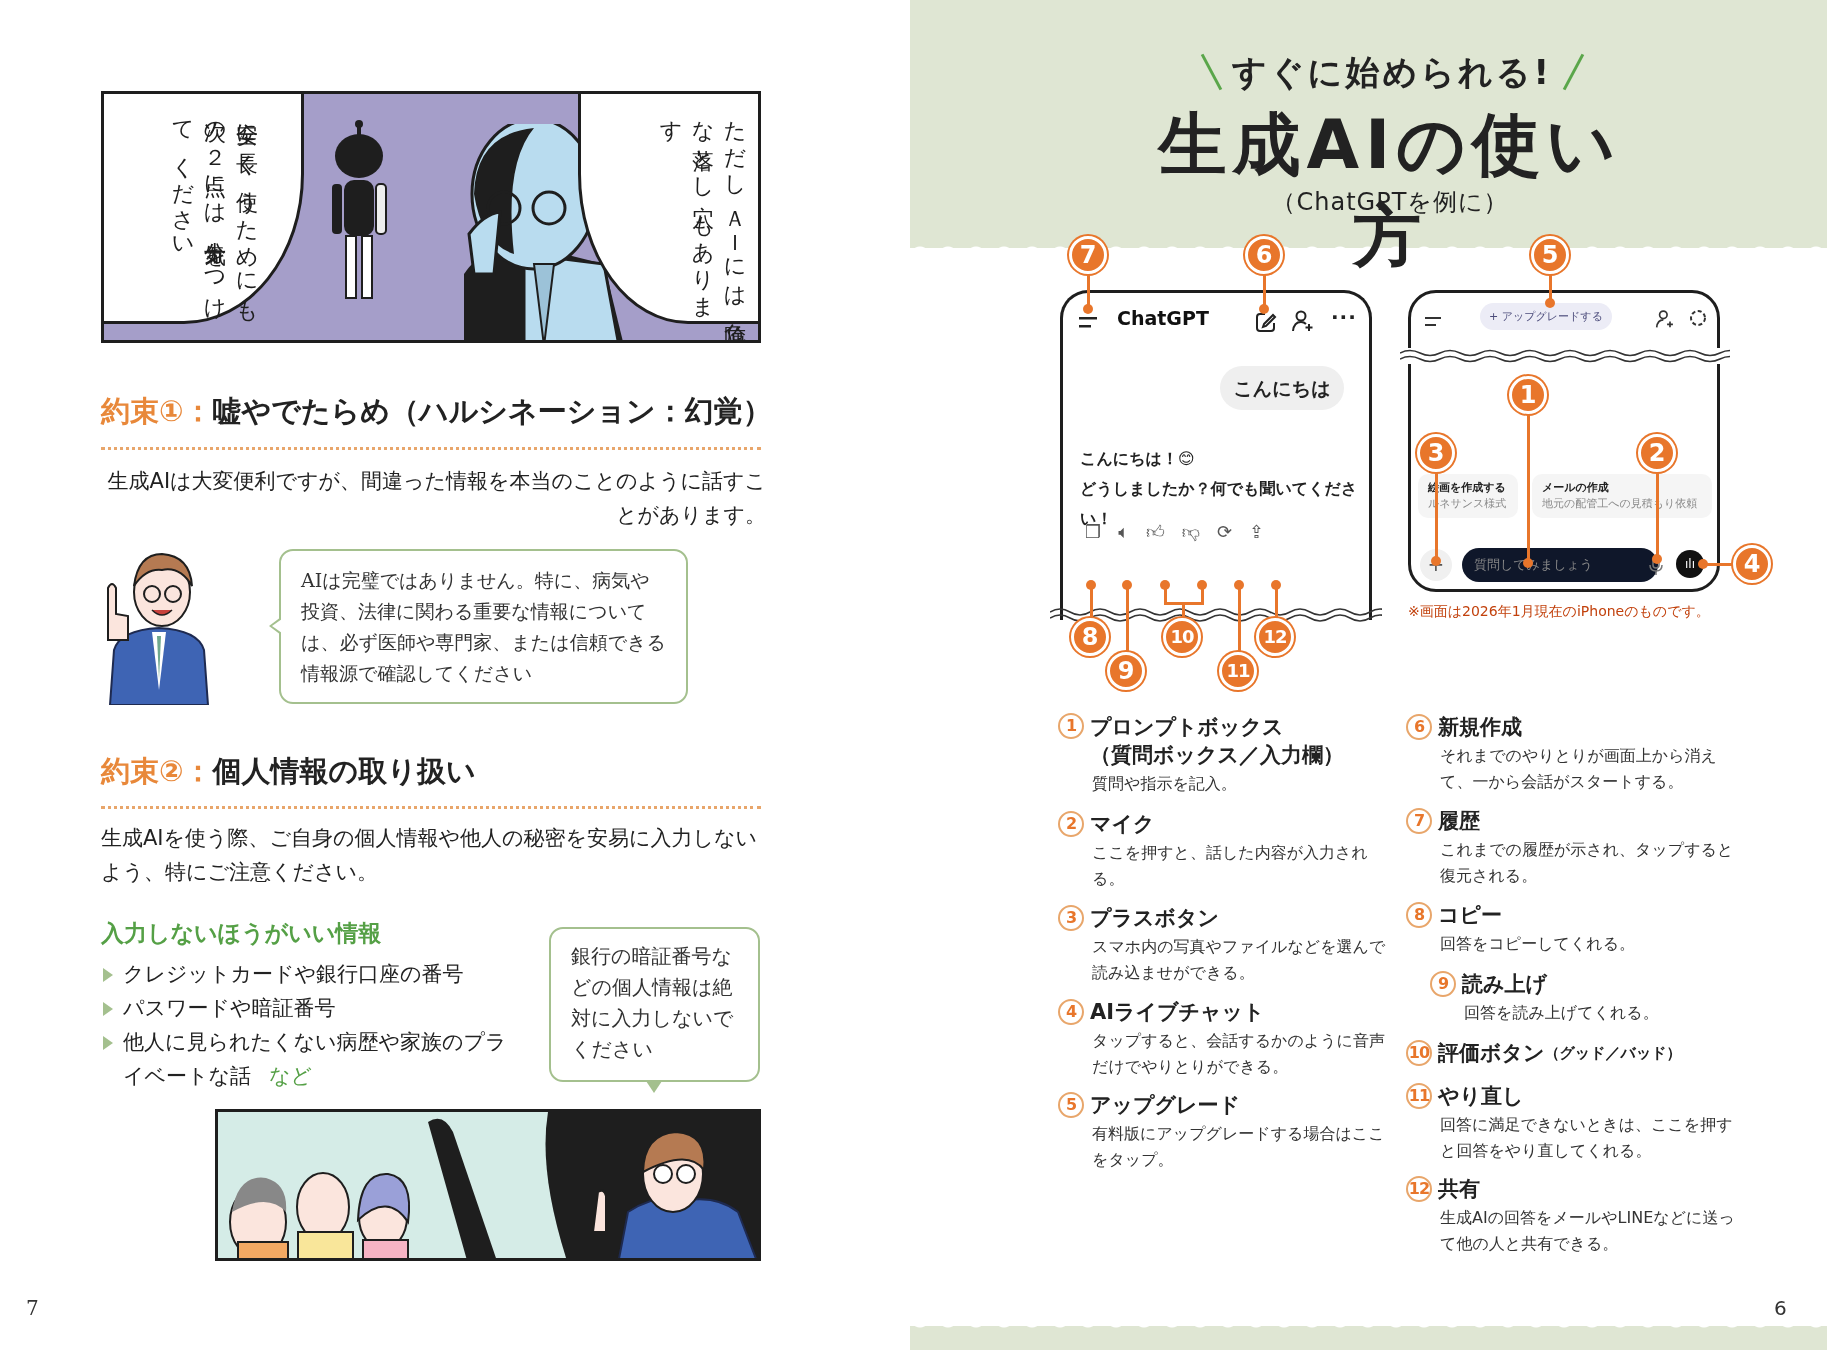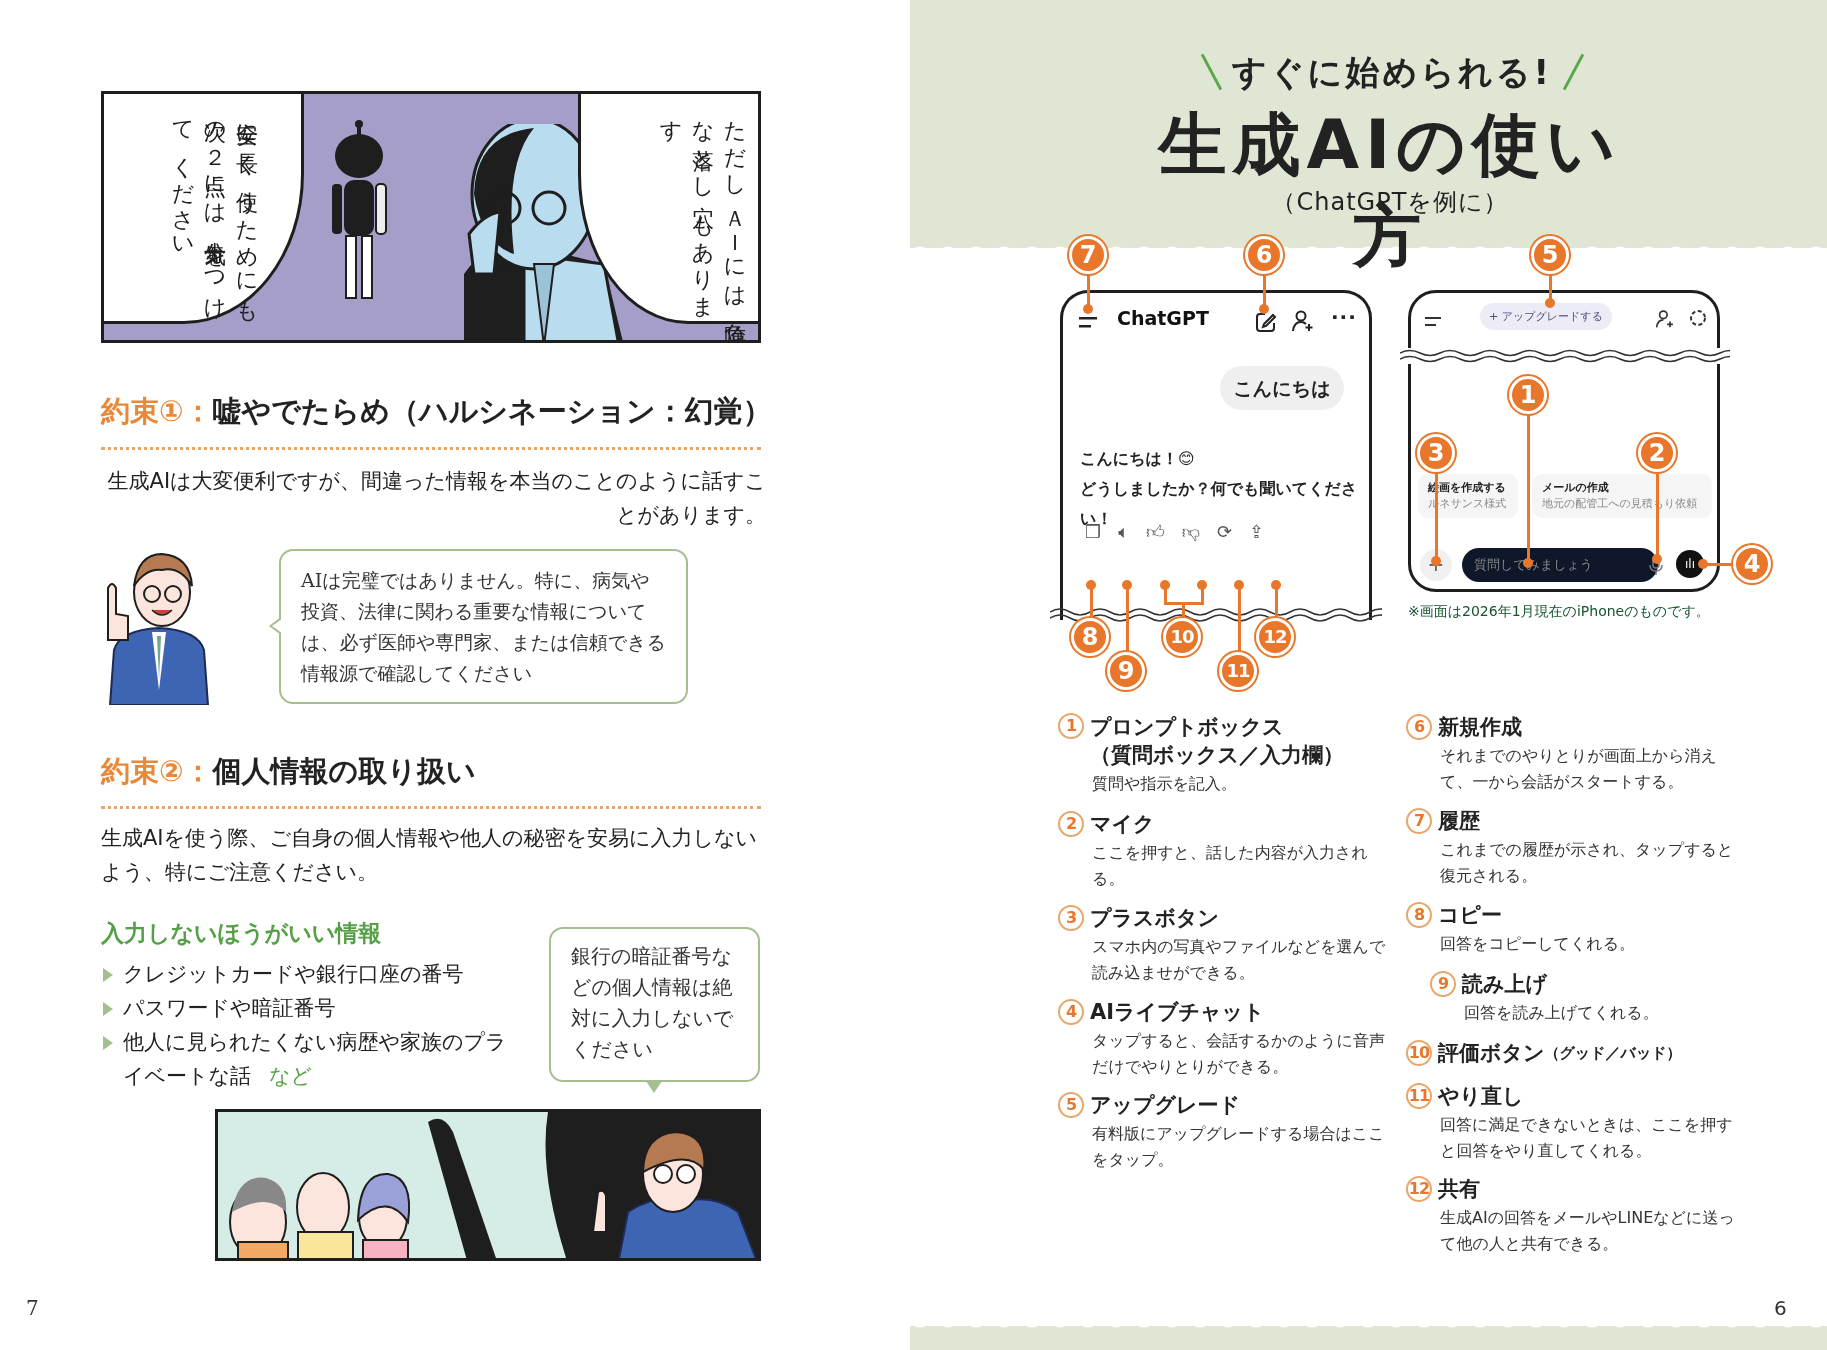--- a/index.html
+++ b/index.html
@@ -145,21 +145,21 @@
     font-size: 11px; line-height: 16px;
   }
   .suggest b { color: #222; display: block; }
   .suggest span { color: #888; }
   .input-bar {
     left: 1462px; top: 548px; width: 196px; height: 34px; background: #0f172a; border-radius: 17px;
     font-size: 13px; color: #888; line-height: 34px; padding-left: 12px;
   }
   .plus-btn { left: 1420px; top: 549px; width: 32px; height: 32px; border-radius: 50%; background: #f0f0f0; text-align: center; line-height: 30px; font-size: 20px; color: #555; }
   .voice-btn { left: 1676px; top: 550px; width: 28px; height: 28px; border-radius: 50%; background: #111; color: #fff; text-align: center; line-height: 28px; font-size: 12px; }
-  .note { left: 1408px; top: 603px; font-size: 14px; color: #14532d; }
+  .note { left: 1408px; top: 603px; font-size: 14px; color: #c2410c; }
 
   .legend-item { position: absolute; }
   .legend-item .ln {
     display: inline-block; width: 26px; height: 26px; border-radius: 50%; border: 2px solid #e8a66b;
     color: #e8762b; font-weight: bold; font-size: 16px; text-align: center; line-height: 22px;
     vertical-align: middle; margin-right: 6px; letter-spacing: -1px;
   }
   .legend-item .lt { font-size: 21px; font-weight: bold; color: #222; vertical-align: middle; }
   .legend-item .ld { font-size: 16px; line-height: 26px; color: #333; padding-left: 34px; margin-top: 2px; }
 </style>

